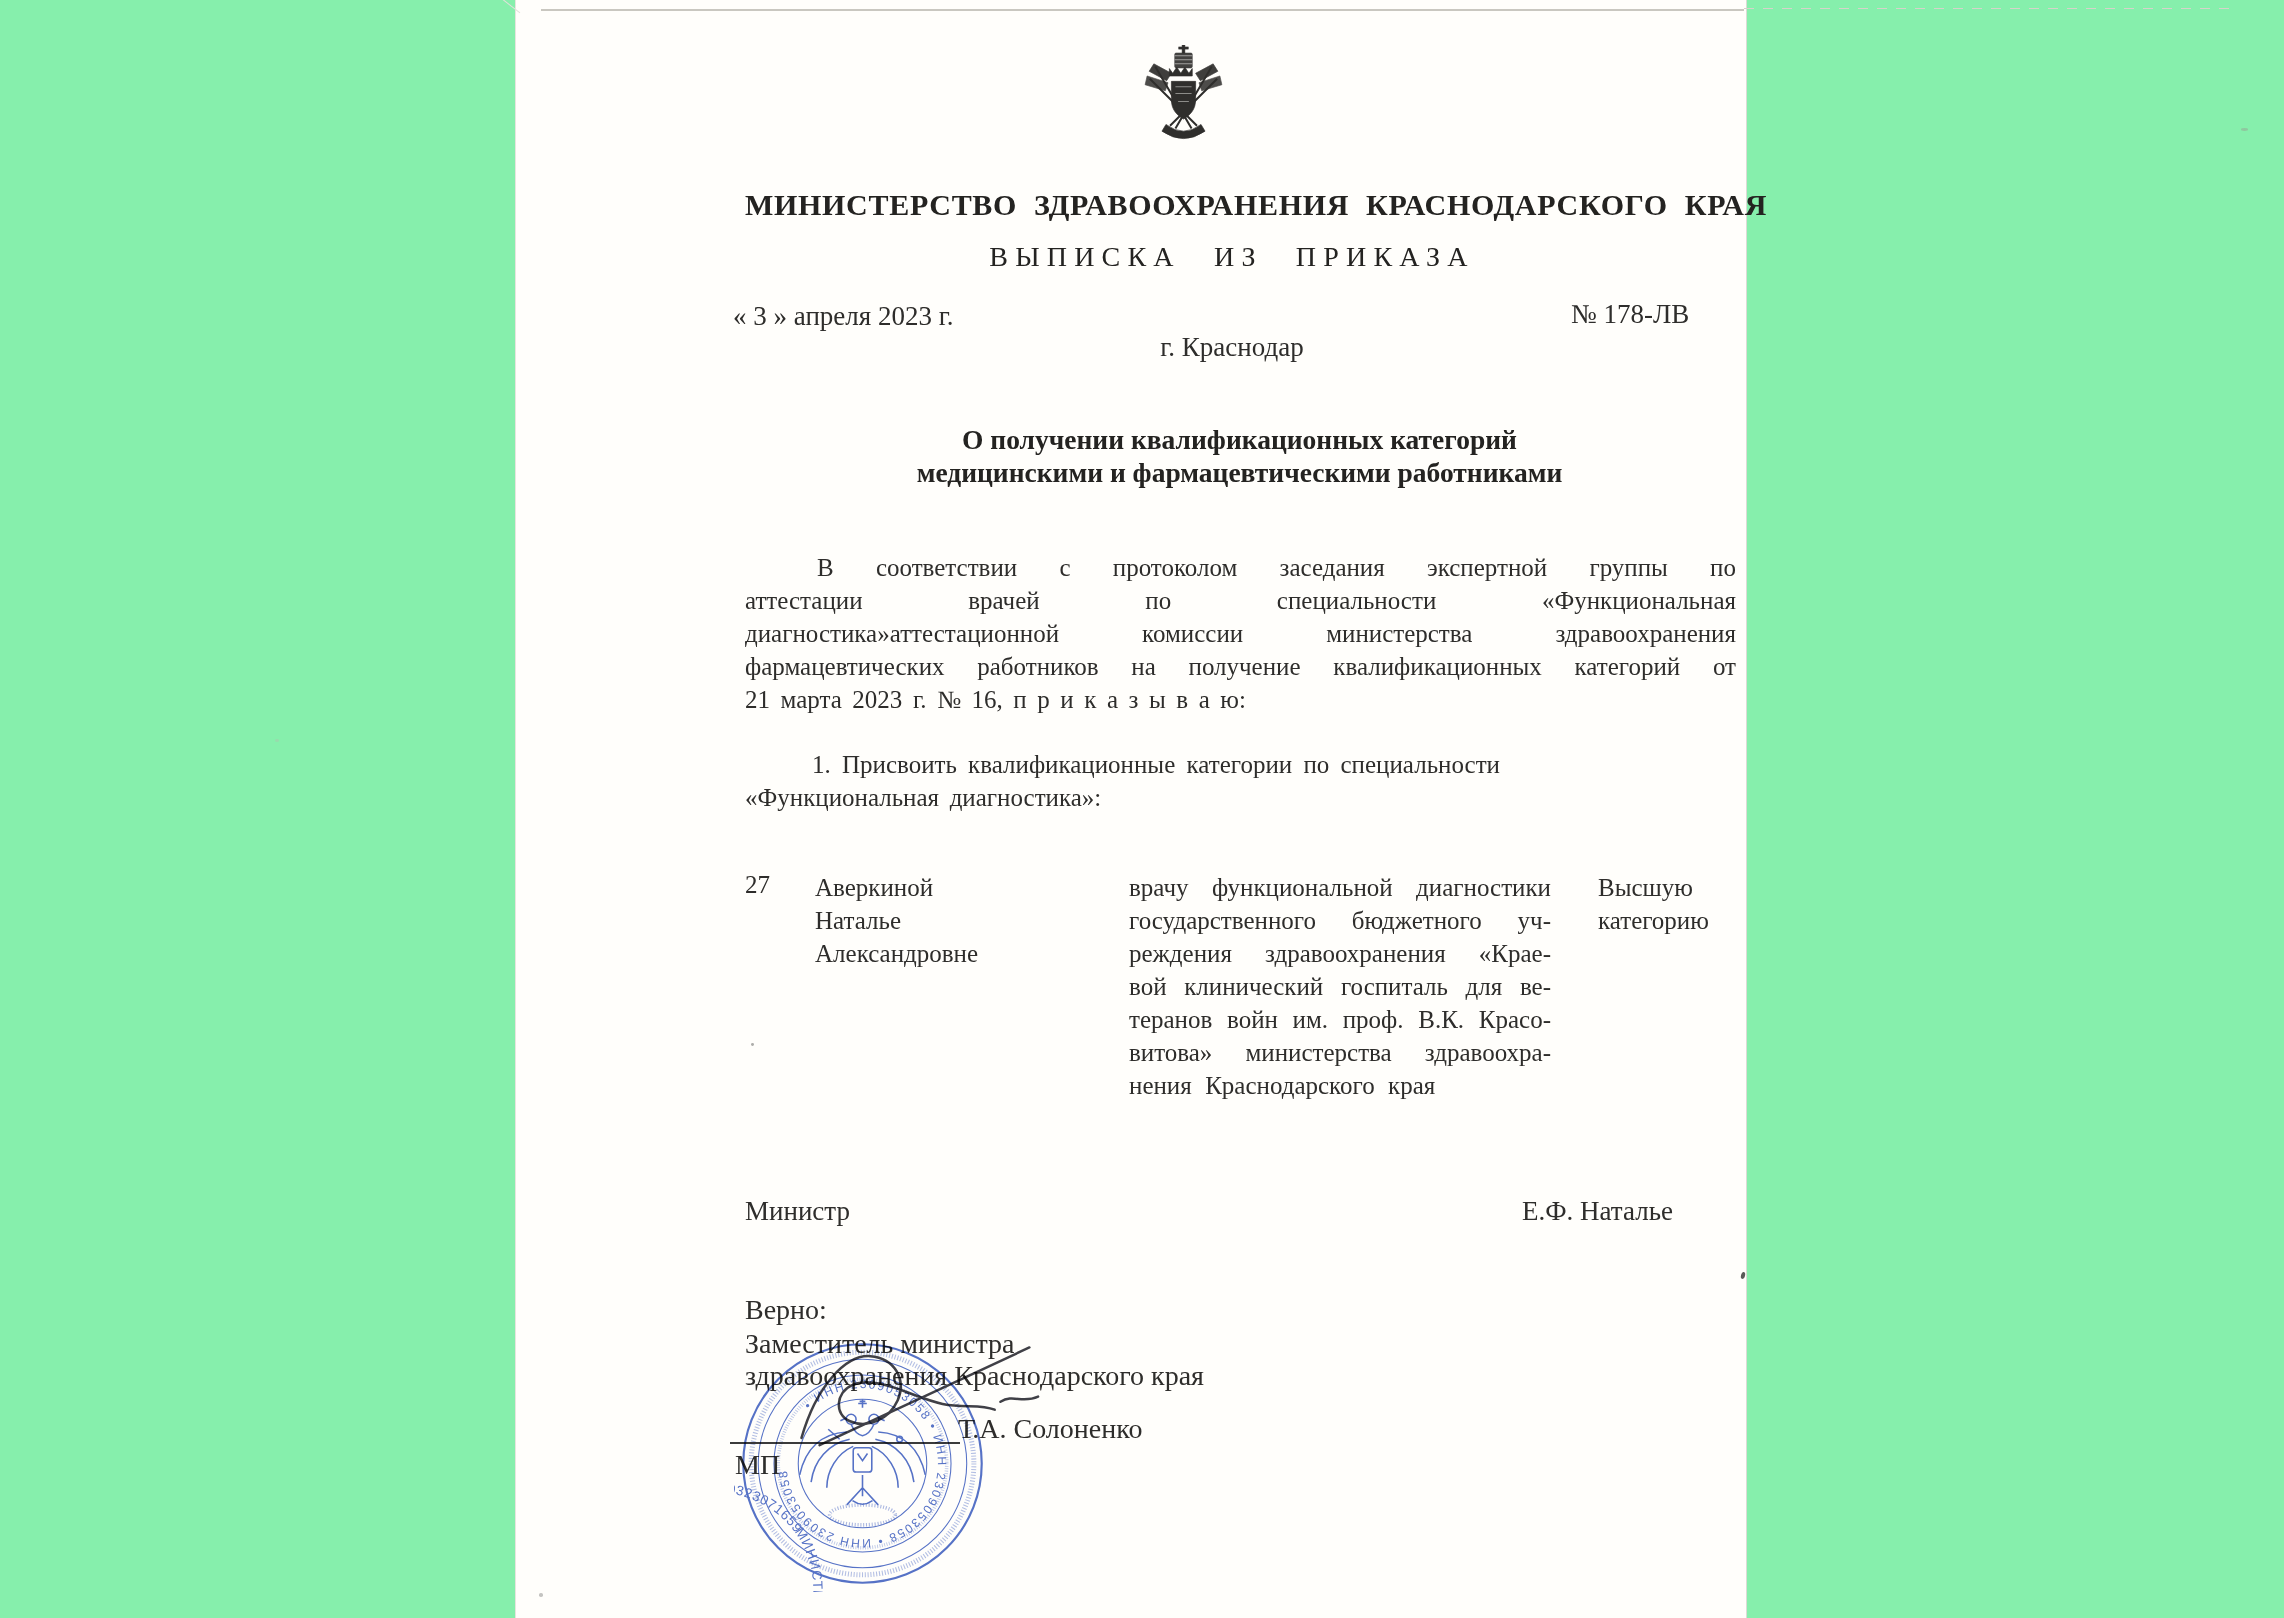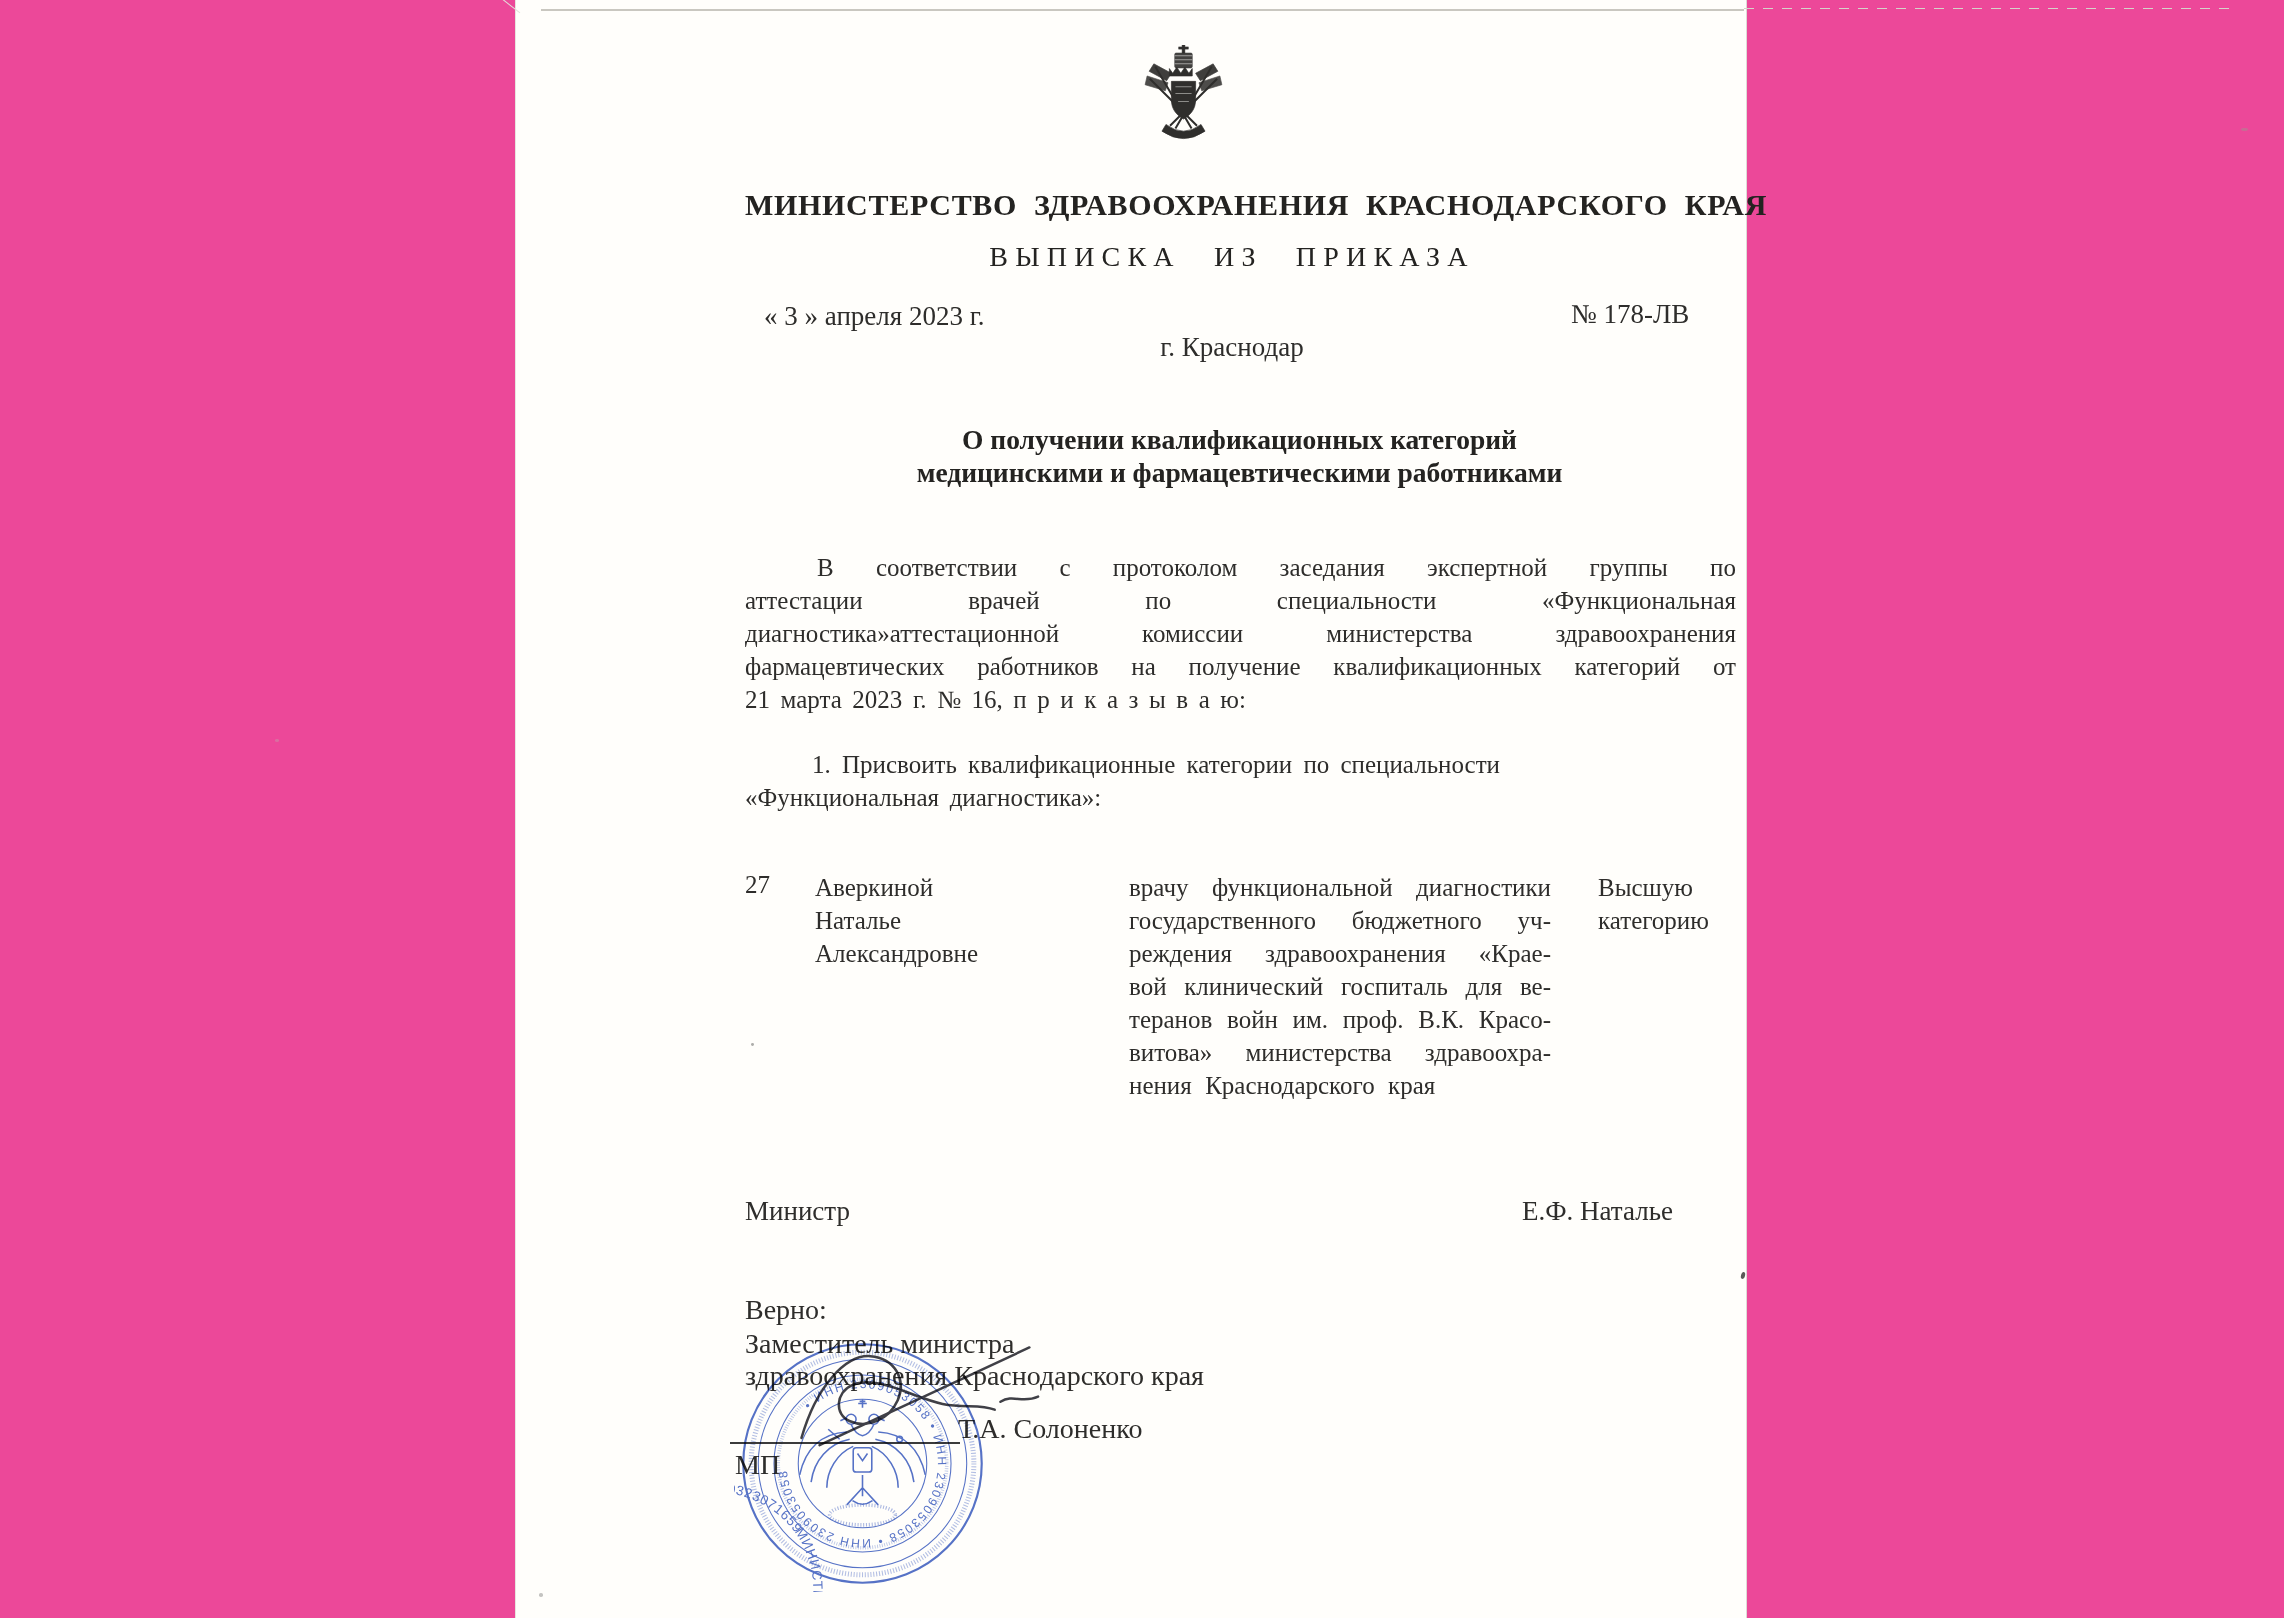--- a/index.html
+++ b/index.html
@@ -1,30 +1,30 @@
 <!DOCTYPE html>
 <html style="--stamp-ink: #4766c5;font-size:11.6px"><head>
 <meta charset="utf-8">
 <style>
   html,body{margin:0;padding:0;background:#ffffff;}
-  .canvas{position:relative;width:2284px;height:1618px;background:#ec4899;overflow:hidden;
+  .canvas{position:relative;width:2284px;height:1618px;background:#86efac;overflow:hidden;
           font-family:"Liberation Serif","DejaVu Serif",serif;color:#2e2d2b;}
   .page{position:absolute;left:515px;top:0;width:1230px;height:1618px;background:#fffefb;
         border-left:0.7px solid #e7e5de;border-right:0.7px solid #dcdbd6;}
   .topline{position:absolute;left:541px;top:9.4px;width:1203px;height:1.4px;background:#c9c7c0;}
   .topline2{position:absolute;left:1744px;top:8px;width:494px;height:1.4px;
             background:repeating-linear-gradient(90deg,#d6d3ca 0 10px,transparent 10px 19px);}
   .corner{position:absolute;left:503px;top:-1.4px;width:22px;height:1.4px;background:#e2e0da;transform:rotate(38deg);transform-origin:left top;}
 
   .txt{position:absolute;white-space:nowrap;}
   .hdr{left:745px;top:188px;width:965px;text-align:center;font-weight:bold;font-size:30px;
        letter-spacing:0.7px;word-spacing:8.7px;color:#242321;white-space:nowrap;}
   .doctype{left:745px;top:241px;width:974px;text-align:center;font-weight:normal;font-size:28px;
            letter-spacing:7.2px;word-spacing:19px;color:#242321;}
-  .dateline{left:733px;top:301px;font-size:27px;margin-left:31px;}
+  .dateline{left:733px;top:301px;font-size:27px;}
   .docnum{left:1571px;top:299px;font-size:27px;}
   .city{left:745px;top:332px;width:974px;text-align:center;font-size:27px;}
 
   .title{position:absolute;left:757px;top:423px;width:965px;text-align:center;font-weight:bold;
          font-size:27.5px;line-height:33px;color:#242321;}
 
   .bodyblock{position:absolute;left:745px;top:551px;width:991px;font-size:25px;}
   .bline{line-height:33px;height:33px;}
   .jline{text-align:justify;text-align-last:justify;}
   .ind{padding-left:72px;}

